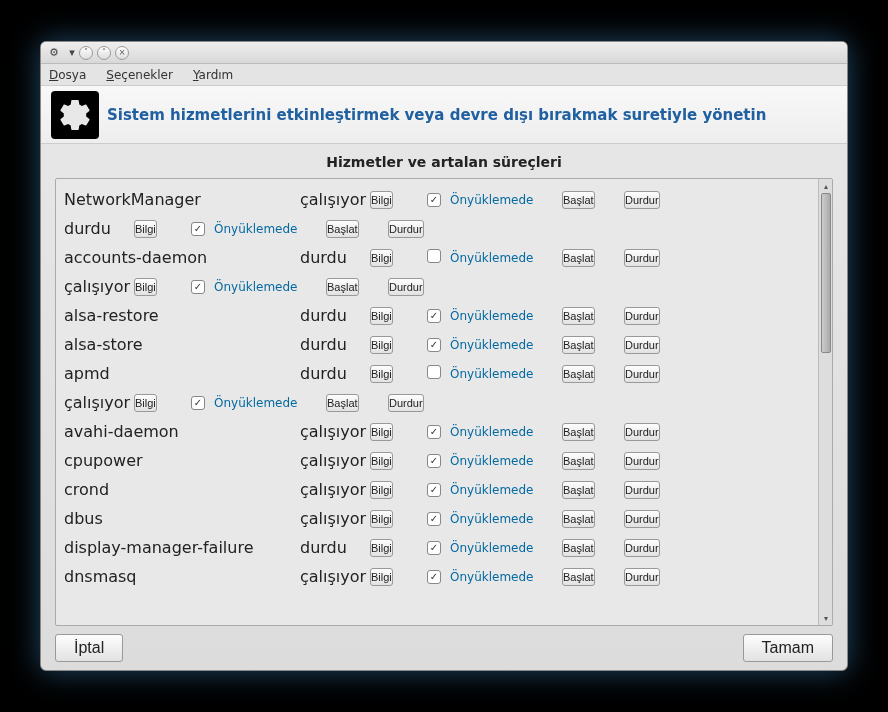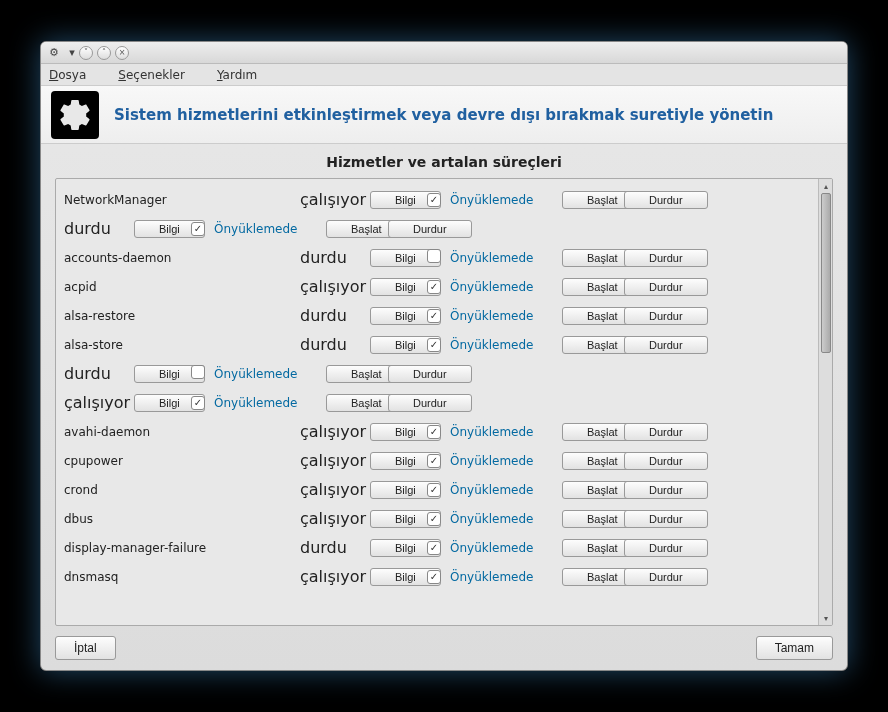--- a/index.html
+++ b/index.html
@@ -55,34 +55,34 @@
       font-size: 8px;
       color: #555;
       cursor: pointer;
     }
     .menubar {
       height: 22px;
       background: #e4e4e4;
       display: flex;
       align-items: center;
       padding: 0 8px;
-      gap: 32px;
+      gap: 20px;
       font-size: 12px;
       color: #333;
       border-bottom: 1px solid #ccc;
     }
     .menu-item { cursor: pointer; }
     .menu-item u { text-decoration: underline; }
     .header {
       height: 58px;
       background: linear-gradient(to bottom, #f8f8f8, #eeeeee);
       display: flex;
       align-items: center;
       padding: 0 10px;
-      gap: 15px;
+      gap: 8px;
       border-bottom: 1px solid #ccc;
     }
     .header-icon {
       width: 48px; height: 48px;
       background: #000;
       border-radius: 4px;
       display: flex;
       align-items: center;
       justify-content: center;
     }
@@ -112,32 +112,32 @@
       flex: 1;
       overflow-y: auto;
       padding: 6px 8px;
     }
     .service-row {
       display: flex;
       align-items: center;
       height: 29px;
       gap: 6px;
     }
-    .col-name { width: 230px; color: #222; font-size: 12px; }
+    .col-name { width: 230px; color: #222; font-size: 16px; }
     .col-status { width: 64px; color: #222; font-size: 16px; }
     .col-info { width: 48px; }
     .col-checkbox { width: 20px; text-align: center; }
     .col-onboot { width: 106px; color: #0369a1; font-size: 12px; }
     .col-start { width: 56px; }
     .col-stop { width: 56px; }
     .btn {
       background: linear-gradient(to bottom, #fdfdfd, #e2e2e2);
       border: 1px solid #999;
       border-radius: 3px;
-      padding: 2px 24px;
+      padding: 2px 0;
       font-size: 11px;
       color: #222;
       cursor: pointer;
       white-space: nowrap;
     }
     .checkbox {
       width: 14px; height: 14px;
       border: 1px solid #888;
       border-radius: 3px;
       background: #fff;
@@ -178,21 +178,21 @@
       display: flex;
       align-items: center;
       justify-content: space-between;
       padding: 0 14px;
     }
     .footer-btn {
       background: linear-gradient(to bottom, #fdfdfd, #e2e2e2);
       border: 1px solid #999;
       border-radius: 3px;
       padding: 4px 18px;
-      font-size: 12px;
+      font-size: 16px;
       color: #222;
       cursor: pointer;
     }
   </style>
 </head>
 <body>
 
 <div class="window">
   <div class="titlebar">
     <div class="titlebar-left">
@@ -245,21 +245,20 @@
         <div class="service-row">
           <div class="col-name">accounts-daemon</div>
           <div class="col-status">durdu</div>
           <div class="col-info"><button class="btn">Bilgi</button></div>
           <div class="col-checkbox"><span class="checkbox"></span></div>
           <div class="col-onboot">Önyüklemede</div>
           <div class="col-start"><button class="btn">Başlat</button></div>
           <div class="col-stop"><button class="btn">Durdur</button></div>
         </div>
         <div class="service-row">
-          <div class="col-name">acpid</div>
           <div class="col-status">çalışıyor</div>
           <div class="col-info"><button class="btn">Bilgi</button></div>
           <div class="col-checkbox"><span class="checkbox">✓</span></div>
           <div class="col-onboot">Önyüklemede</div>
           <div class="col-start"><button class="btn">Başlat</button></div>
           <div class="col-stop"><button class="btn">Durdur</button></div>
         </div>
         <div class="service-row">
           <div class="col-name">alsa-restore</div>
           <div class="col-status">durdu</div>
@@ -272,20 +271,21 @@
         <div class="service-row">
           <div class="col-name">alsa-store</div>
           <div class="col-status">durdu</div>
           <div class="col-info"><button class="btn">Bilgi</button></div>
           <div class="col-checkbox"><span class="checkbox">✓</span></div>
           <div class="col-onboot">Önyüklemede</div>
           <div class="col-start"><button class="btn">Başlat</button></div>
           <div class="col-stop"><button class="btn">Durdur</button></div>
         </div>
         <div class="service-row">
+          <div class="col-name">apmd</div>
           <div class="col-status">durdu</div>
           <div class="col-info"><button class="btn">Bilgi</button></div>
           <div class="col-checkbox"><span class="checkbox"></span></div>
           <div class="col-onboot">Önyüklemede</div>
           <div class="col-start"><button class="btn">Başlat</button></div>
           <div class="col-stop"><button class="btn">Durdur</button></div>
         </div>
         <div class="service-row">
           <div class="col-status">çalışıyor</div>
           <div class="col-info"><button class="btn">Bilgi</button></div>

